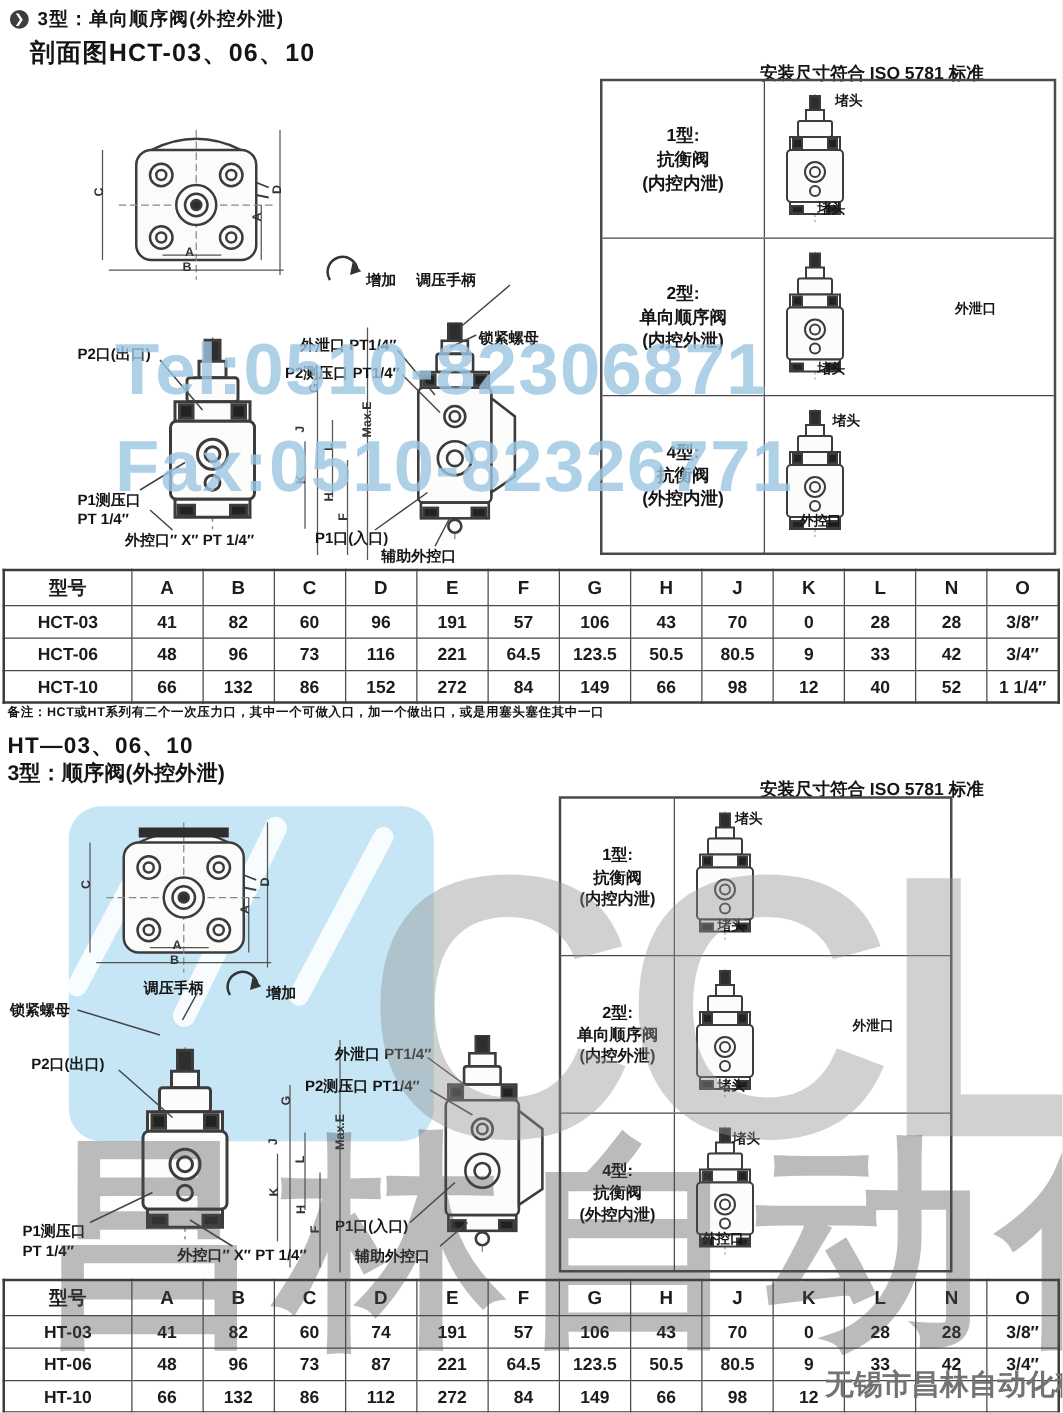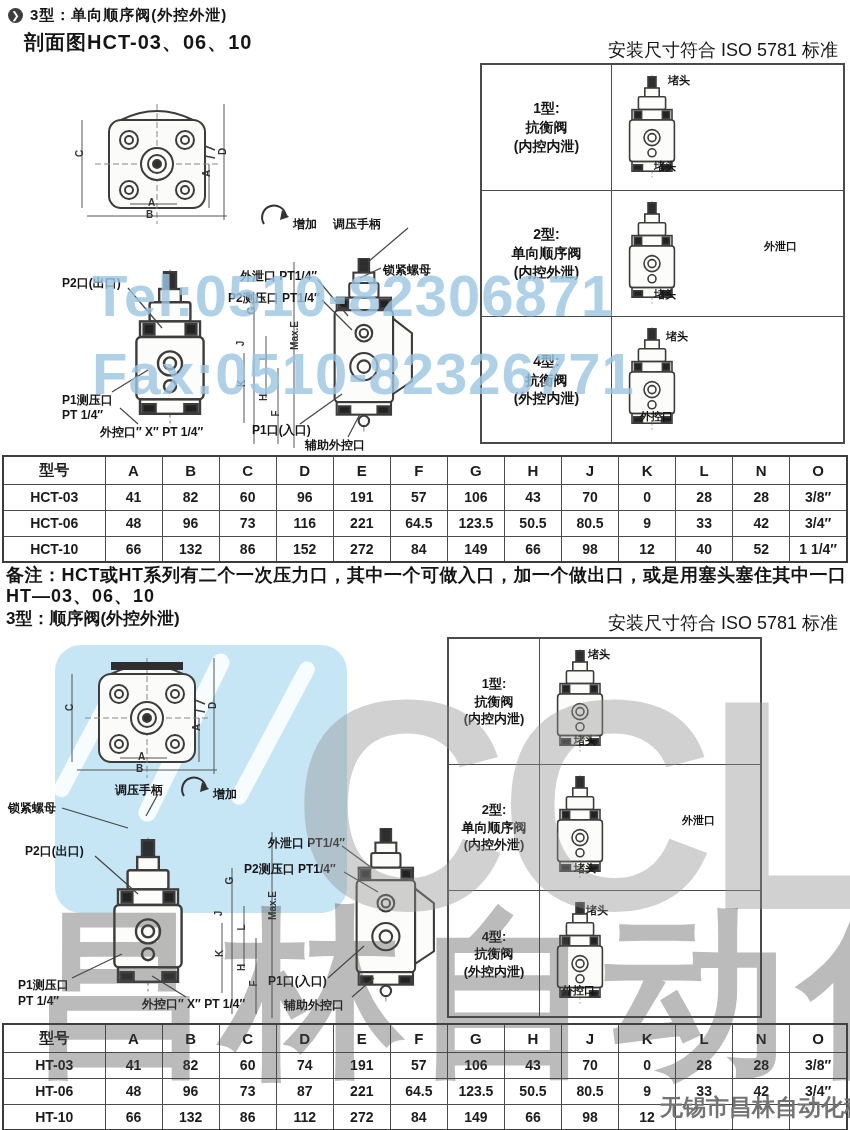--- a/index.html
+++ b/index.html
@@ -4,21 +4,21 @@
 <style>
   * { margin:0; padding:0; box-sizing:border-box; }
   html,body { background:#e8e8e8; }
   body { font-family:"Liberation Sans","DejaVu Sans",sans-serif; }
   .page { position:relative; width:850px; height:1130px; background:#ffffff; overflow:hidden; color:#151515; margin:0 auto; }
 
   
   .bullet { position:absolute; left:8px; top:8px; width:15px; height:15px; border-radius:50%; background:#3d3d3d; color:#fff; font-size:10px; font-weight:bold; display:flex; align-items:center; justify-content:center; }
   .h-title { position:absolute; left:30px; top:6px; font-size:15px; font-weight:bold; letter-spacing:1px; }
   .h-sub { position:absolute; left:24px; top:29px; font-size:20px; font-weight:bold; letter-spacing:1px;text-align:center; }
-  .std { position:absolute; font-size:18px; font-weight:normal; }
+  .std { position:absolute; font-size:14px; font-weight:bold;margin-top:12px; }
 
   
   .co { position:absolute; font-size:12px; font-weight:bold; white-space:nowrap; z-index:3; }
   .dim { position:absolute; font-size:10px; font-weight:bold; color:#333; z-index:3; white-space:nowrap; }
   .rot { transform:rotate(-90deg); transform-origin:center; }
 
   
   .panel { position:absolute; border:2px solid #4a4a4a; background:transparent; z-index:2; }
   .prow { display:flex; height:126px; border-bottom:1.5px solid #4a4a4a; }
   .prow:last-child { border-bottom:none; }
@@ -28,21 +28,21 @@
   .pfig { flex:1; position:relative; display:flex; align-items:center; justify-content:flex-start; }
   .pcall { position:absolute; font-size:11px; font-weight:bold; z-index:3; }
 
   
   table.dims { position:absolute; left:2px; width:846px; border-collapse:collapse; table-layout:fixed; z-index:3; background:transparent; }
   table.dims th, table.dims td { border:1.5px solid #4a4a4a; text-align:center; font-size:14px; font-weight:bold; color:#1c1c1c; height:26px; padding:0; }
   table.dims th { height:28px; font-size:15px; }
   table.dims th:first-child, table.dims td:first-child { width:102px; }
   table.dims { border:2px solid #3c3c3c; }
 
-  .note { position:absolute; left:6px; top:563px; font-size:18px; font-weight:bold; letter-spacing:0.5px; z-index:3; }
+  .note { position:absolute; left:6px; top:563px; font-size:10px; font-weight:bold; letter-spacing:0.5px; z-index:3; }
   .ht-title { position:absolute; left:6px; top:584px; font-size:18px; font-weight:bold; letter-spacing:1px; z-index:3; }
   .s2-title { position:absolute; left:6px; top:607px; font-size:17px; font-weight:bold; z-index:3;text-align:right; }
 
   
   .wm-tel, .wm-fax { position:absolute; font-size:58px; font-weight:bold; color:#9cc6e2; opacity:.8; letter-spacing:1px; z-index:4; pointer-events:none; white-space:nowrap; }
   .wm-brand { position:absolute; left:292px; top:648px; font-size:300px; font-weight:bold; color:rgba(145,145,145,.42); letter-spacing:-10px; line-height:1.05; z-index:4; pointer-events:none; white-space:nowrap; }
   .wm-cn { position:absolute; left:30px; top:893px; font-size:182px; font-weight:bold; color:rgba(75,75,75,.38); letter-spacing:10px; line-height:1.1; z-index:5; pointer-events:none; white-space:nowrap; }
   .blob { position:absolute; left:55px; top:645px; width:292px; height:268px; background:#c6e6f5; border-radius:26px; z-index:1; }
   .streak { position:absolute; background:rgba(255,255,255,.85); border-radius:20px; }
 

